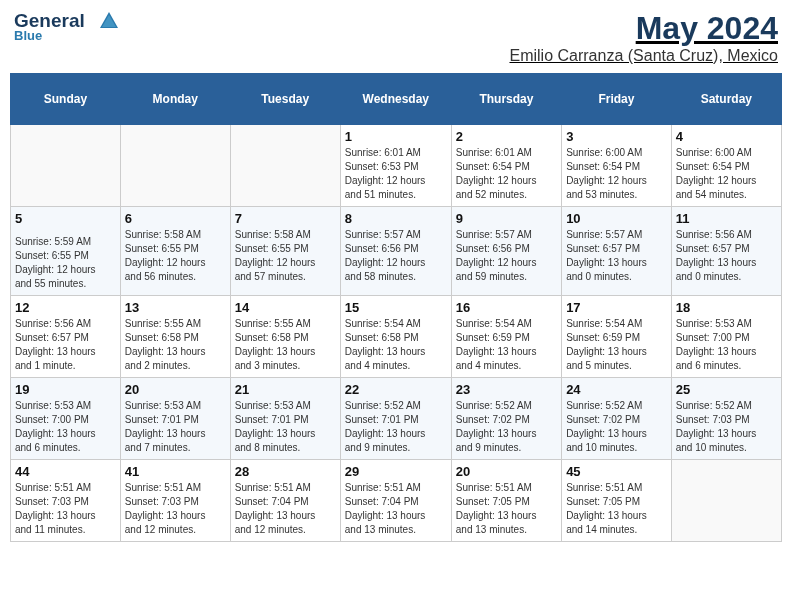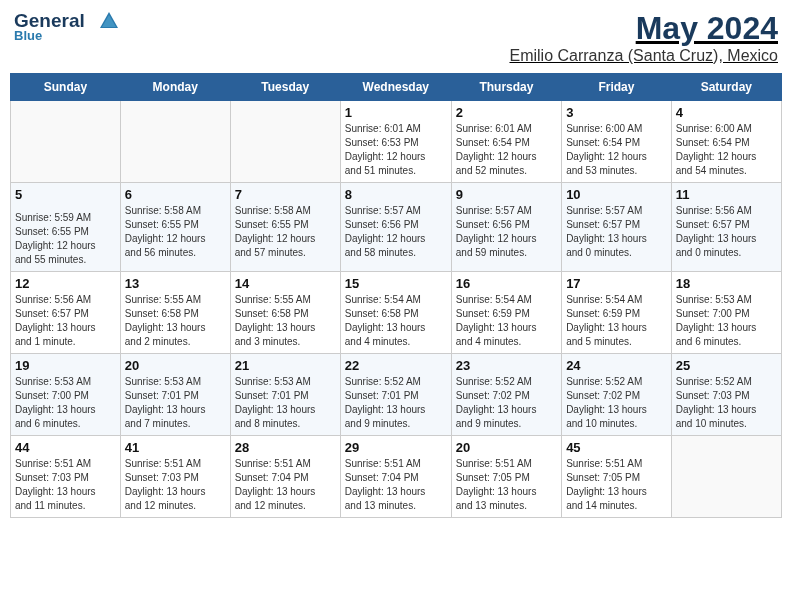--- a/index.html
+++ b/index.html
@@ -39,21 +39,21 @@
     }
     .calendar {
       width: 100%;
       border-collapse: collapse;
       font-size: 11px;
     }
     .calendar th {
       background-color: #2a6099;
       color: #fff;
       text-align: center;
-      padding: 6px 4px;
+      padding: 18px 4px;
       font-size: 12px;
       font-weight: bold;
       border: 1px solid #2a6099;
     }
     .calendar td {
       vertical-align: top;
       border: 1px solid #ccc;
       padding: 4px 4px;
       width: 113px;
       min-height: 80px;

